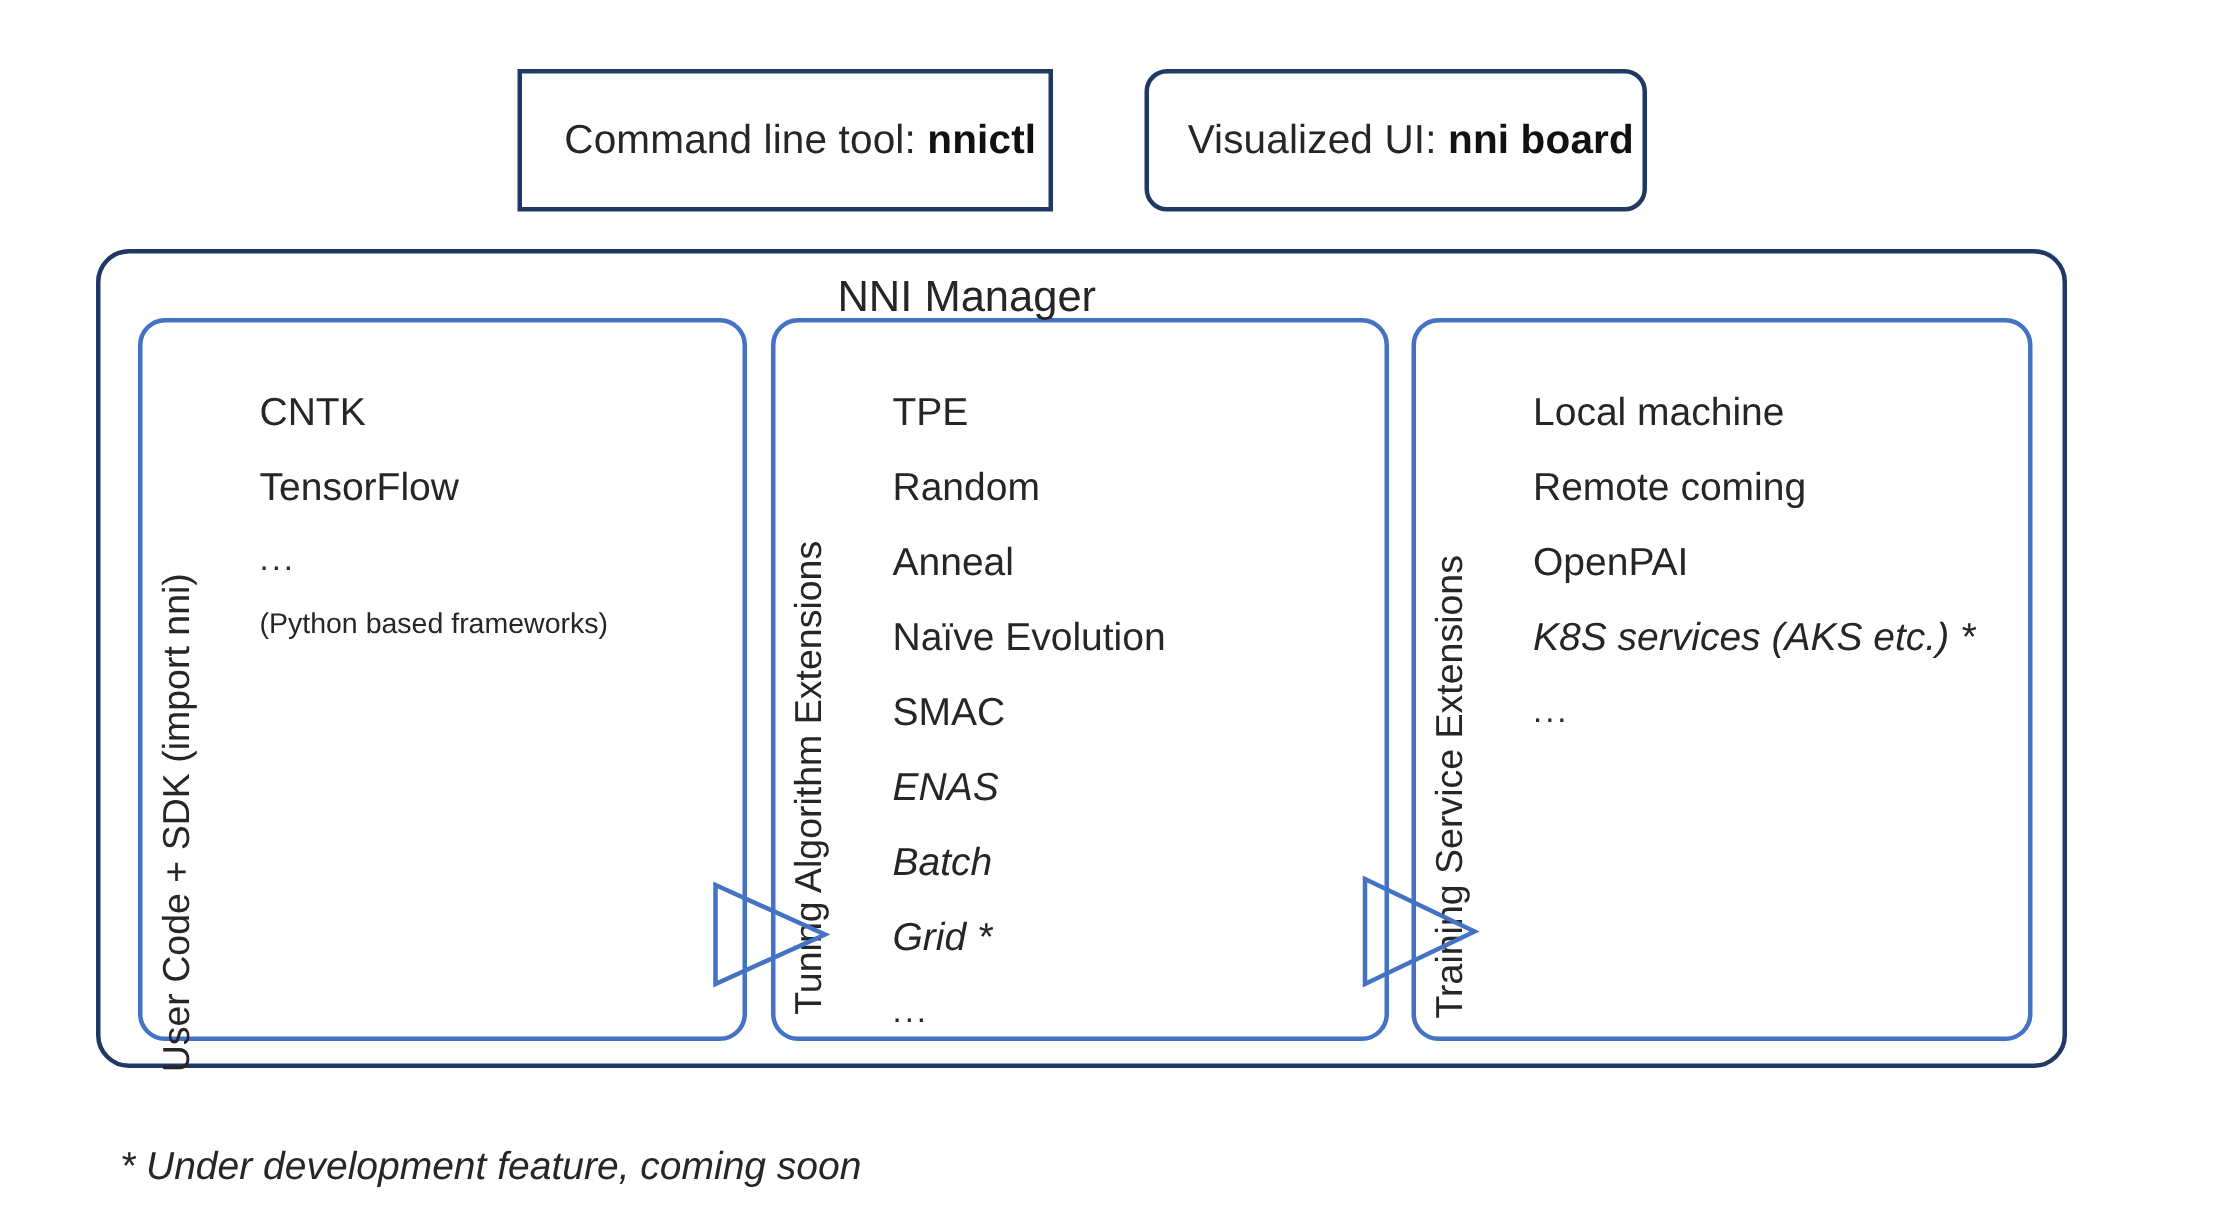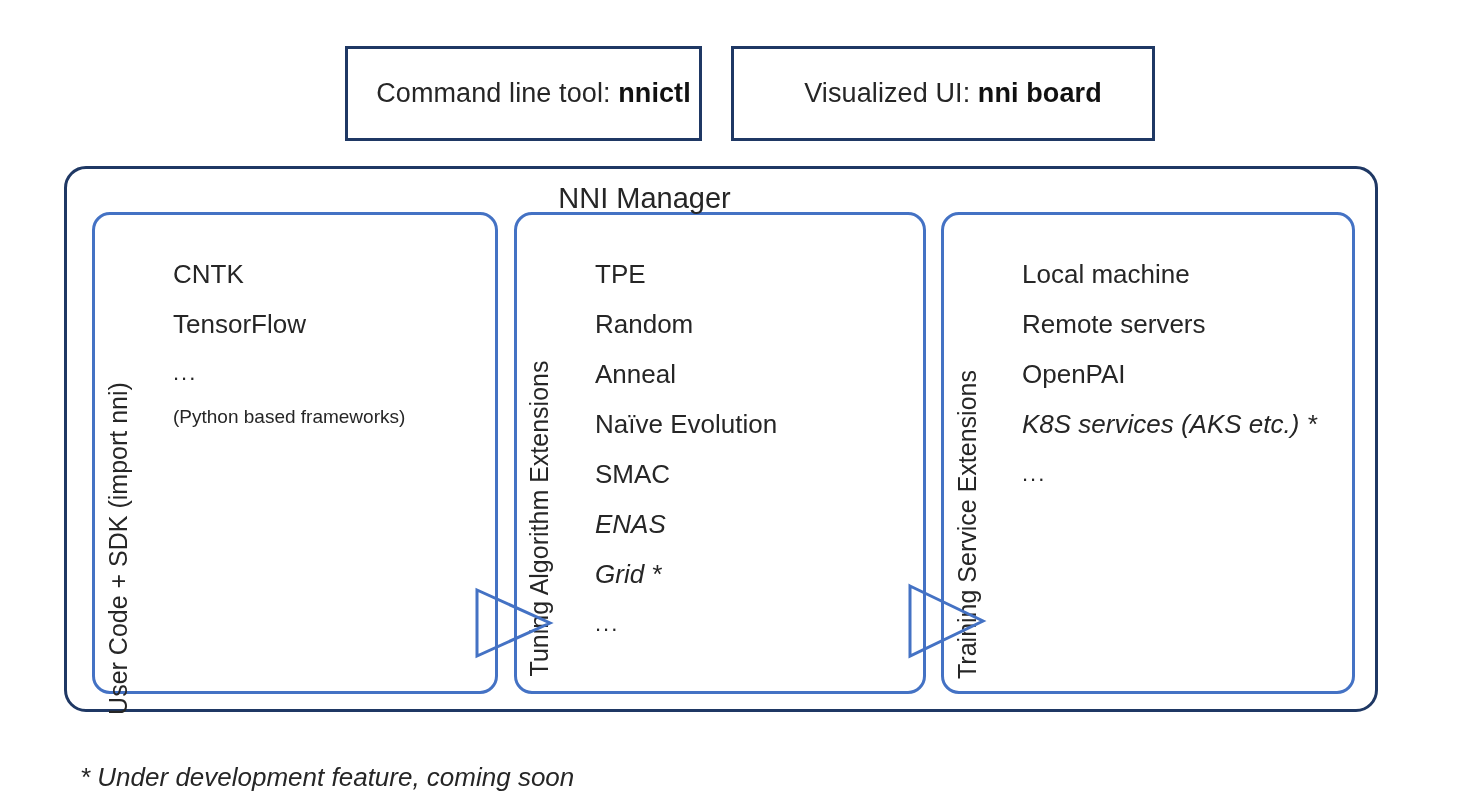--- a/index.html
+++ b/index.html
@@ -32,21 +32,21 @@
     font-size: 27px;
     color: #262626;
     white-space: nowrap;
     letter-spacing: .1px;
   }
   .tool-label b {
     font-weight: bold;
     color: #111111;
   }
   #tool-cli  { left: 345px; top: 46px; width: 357px; height: 95px; }
-  #tool-ui   { left: 731px; top: 46px; width: 424px; height: 95px; }
+  #tool-ui   { left: 763px; top: 46px; width: 335px; height: 95px; border-radius: 15px; }
 
   
   #nni-manager {
     position: absolute;
     left: 64px;
     top: 166px;
     width: 1314px;
     height: 546px;
     border: 3px solid #1F3864;
     border-radius: 22px;
@@ -177,32 +177,33 @@
   <div class="panel-side-label">
     <span>Tuning Algorithm Extensions</span>
   </div>
   <div class="item-list">
     <div class="item">TPE</div>
     <div class="item">Random</div>
     <div class="item">Anneal</div>
     <div class="item">Naïve Evolution</div>
     <div class="item">SMAC</div>
     <div class="item italic">ENAS</div>
+    <div class="item italic">Batch</div>
     <div class="item italic">Grid *</div>
     <div class="item dots">...</div>
   </div>
 </div>
 
 <div class="panel" id="panel-training">
   <div class="panel-side-label">
     <span>Training Service Extensions</span>
   </div>
   <div class="item-list">
     <div class="item">Local machine</div>
-    <div class="item">Remote servers</div>
+    <div class="item">Remote coming</div>
     <div class="item">OpenPAI</div>
     <div class="item italic">K8S services (AKS etc.) *</div>
     <div class="item dots">...</div>
   </div>
 </div>
 
 <div class="flow-arrow" id="arrow-1">
   <svg width="80" height="72" viewBox="0 0 80 72" xmlns="http://www.w3.org/2000/svg">
     <polygon points="3,3 76,36 3,69" fill="none" stroke="#4472C4" stroke-width="3"></polygon>
   </svg>

